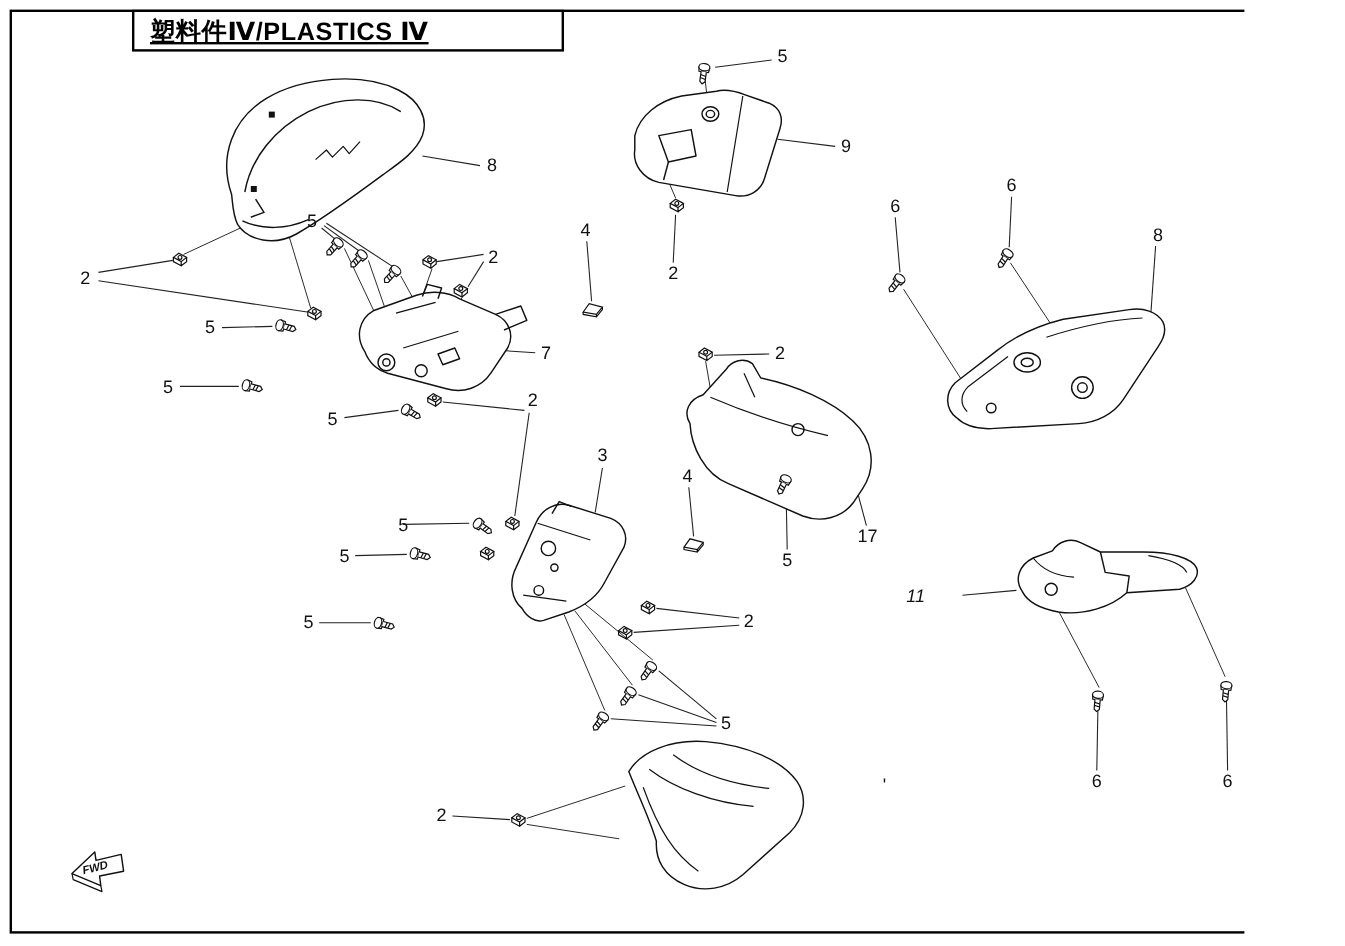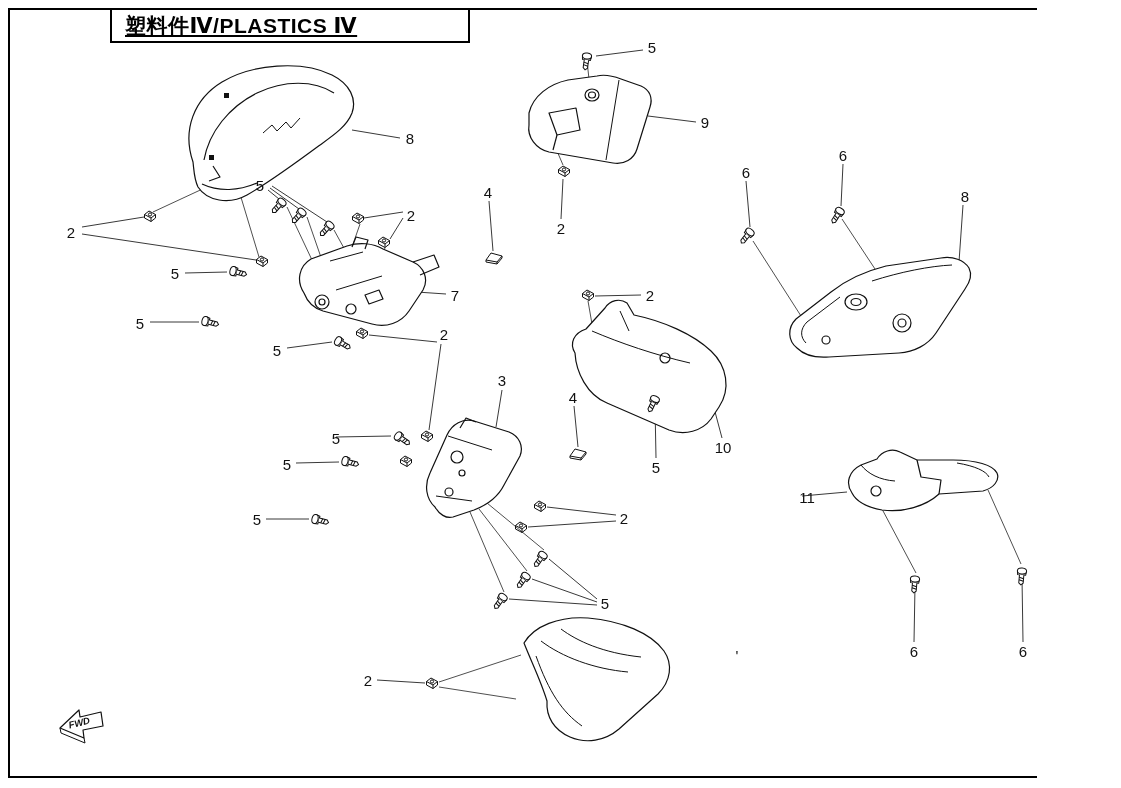--- a/index.html
+++ b/index.html
@@ -238,25 +238,25 @@
       <span class="callout" style="left: 260px; top: 185px;">5</span>
       <span class="callout" style="left: 411px; top: 215px;">2</span>
       <span class="callout" style="left: 175px; top: 273px;">5</span>
       <span class="callout" style="left: 455px; top: 295px;">7</span>
       <span class="callout" style="left: 140px; top: 323px;">5</span>
       <span class="callout" style="left: 650px; top: 295px;">2</span>
       <span class="callout" style="left: 277px; top: 350px;">5</span>
       <span class="callout" style="left: 444px; top: 334px;">2</span>
       <span class="callout" style="left: 502px; top: 380px;">3</span>
       <span class="callout" style="left: 573px; top: 397px;">4</span>
-      <span class="callout" style="left: 723px; top: 447px;">10</span>
+      <span class="callout" style="left: 723px; top: 447px;">17</span>
       <span class="callout" style="left: 336px; top: 438px;">5</span>
       <span class="callout" style="left: 287px; top: 464px;">5</span>
       <span class="callout" style="left: 656px; top: 467px;">5</span>
-      <span class="callout" style="left: 807px; top: 497px;">11</span>
+      <span class="callout" style="left: 763px; top: 497px; font-style: italic;">11</span>
       <span class="callout" style="left: 257px; top: 519px;">5</span>
       <span class="callout" style="left: 624px; top: 518px;">2</span>
       <span class="callout" style="left: 605px; top: 603px;">5</span>
       <span class="callout" style="left: 914px; top: 651px;">6</span>
       <span class="callout" style="left: 1023px; top: 651px;">6</span>
       <span class="callout" style="left: 368px; top: 680px;">2</span>
       <span class="callout" style="left: 737px; top: 655px;">'</span>
     </div>
 
 </div>

